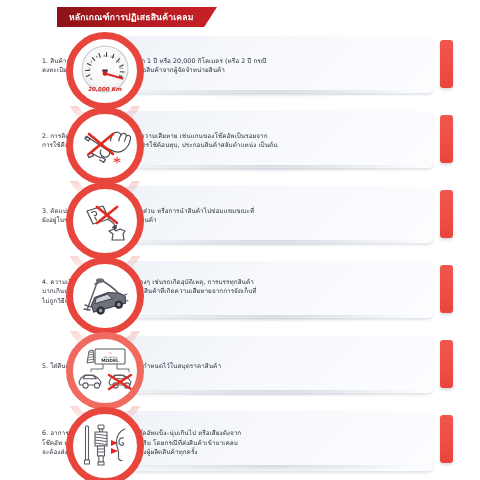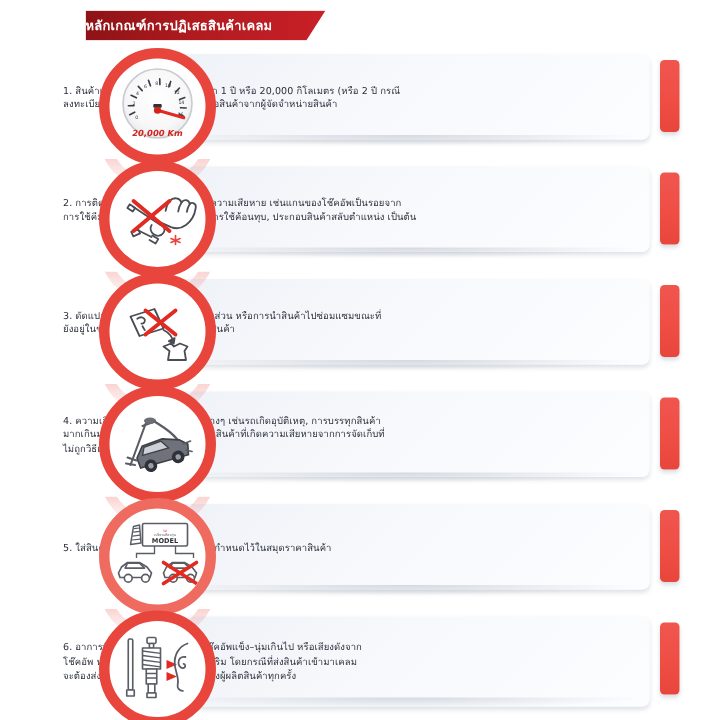--- a/index.html
+++ b/index.html
@@ -29,21 +29,21 @@
     background: linear-gradient(90deg, #8d1216 0%, #b01b1f 45%, #c92027 100%);
     -webkit-clip-path: polygon(0 0, 100% 0, 92% 100%, 0 100%);
     clip-path: polygon(0 0, 100% 0, 92% 100%, 0 100%);
     display: flex;
     align-items: center;
   }
   .header-title {
     color: #ffffff;
     font-size: 8.6px;
     letter-spacing: .2px;
-    padding-left: 0;
+    padding-left: 12px;
     white-space: nowrap;
     font-weight: 600;
   }
 
   
   .rows {
     position: absolute;
     left: 0;
     top: 28px;
     width: 480px;

